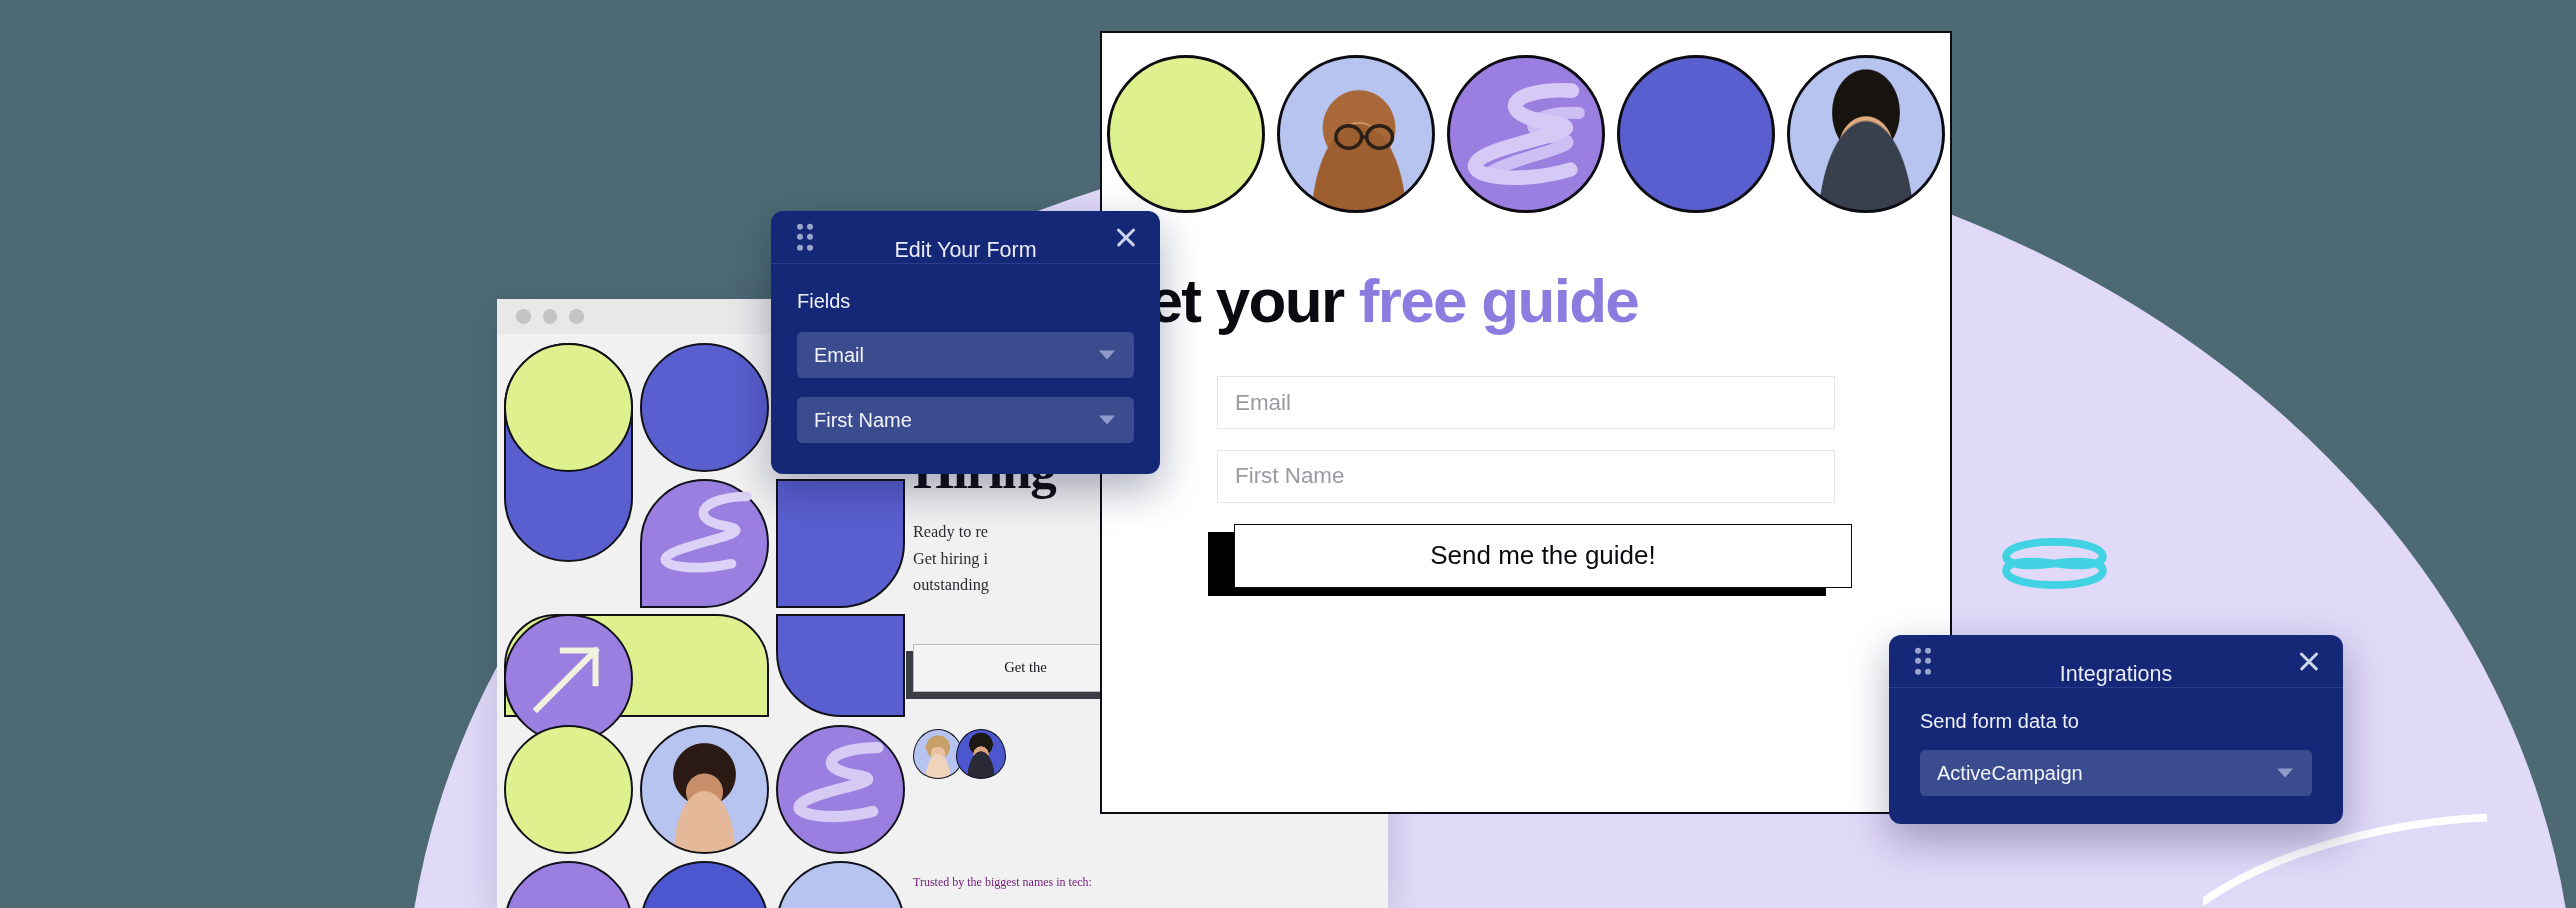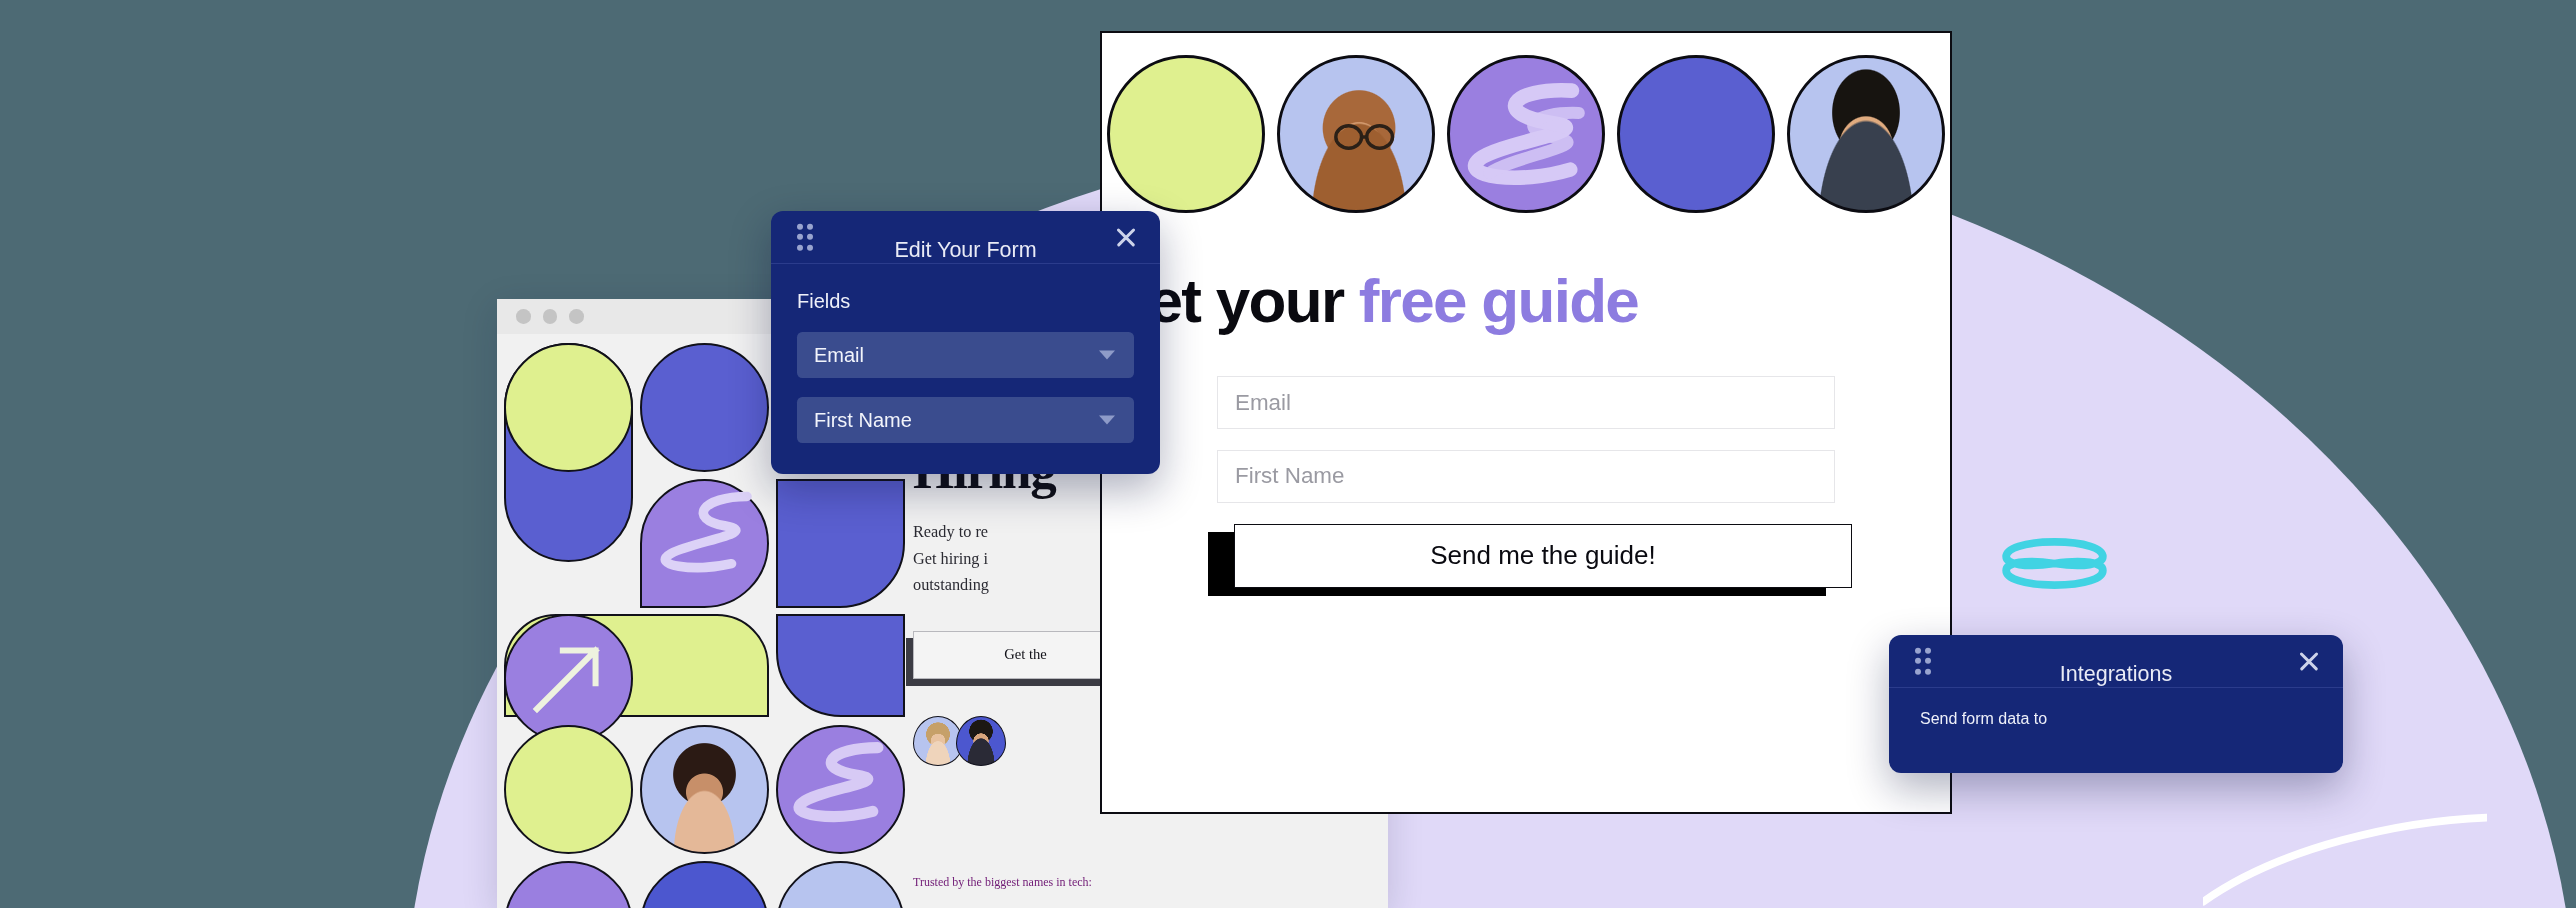--- a/index.html
+++ b/index.html
@@ -73,21 +73,21 @@
     color: #0f0f14;
     white-space: pre-line;
   }
   #lp-sub {
     margin-top: 22.4px;
     font-size: 16.3px;
     line-height: 1.62;
     color: #2b2b33;
     white-space: pre-line;
   }
-  #lp-cta-wrap { margin-top: 32px; position: relative; width: 225px; height: 40px; padding-left: 40px; }
+  #lp-cta-wrap { margin-top: 45px; position: relative; width: 225px; height: 40px; padding-left: 40px; }
   #lp-cta-shadow {
     position: absolute; left: -6.9px; top: 6.9px;
     width: 225px; height: 48px; background: #3c3c44;
   }
   #lp-cta {
     position: absolute; left: 0; top: 0;
     width: 225px; height: 48px;
     background: #f4f4f4;
     border: 1.7px solid #b8b8bd;
     font-size: 14.6px; color: #111118;
@@ -217,21 +217,21 @@
   }
   .panel-close::before, .panel-close::after {
     content: ""; position: absolute;
     left: 0; top: 11.2px; width: 24px; height: 2.6px;
     background: #cdd3ea; border-radius: 1.7px;
   }
   .panel-close::before { transform: rotate(45deg); }
   .panel-close::after  { transform: rotate(-45deg); }
 
   .panel-body { padding: 22.4px 31px 27.5px; }
-  .panel-label { font-size: 16px; color: #eef0f9; margin-bottom: 17px; }
+  .panel-label { font-size: 20px; color: #eef0f9; margin-bottom: 17px; }
   .panel-select {
     position: relative;
     height: 46px;
     background: #3a4c8e;
     border-radius: 5.2px;
     display: flex;
     align-items: center;
     padding: 0 17px;
     font-size: 20px;
     color: #f2f4fb;
@@ -430,15 +430,19 @@
         <i></i>
         <i></i>
         <i></i>
         <i></i>
     </span>
     <span class="panel-title">Integrations</span>
     <span class="panel-close"></span>
   </div>
   <div class="panel-body">
     <div class="panel-label">Send form data to</div>
+    <div class="panel-select">
+      <span>ActiveCampaign</span>
+      <span class="caret"></span>
+    </div>
   </div>
 </div>
 
 
 </body></html>

